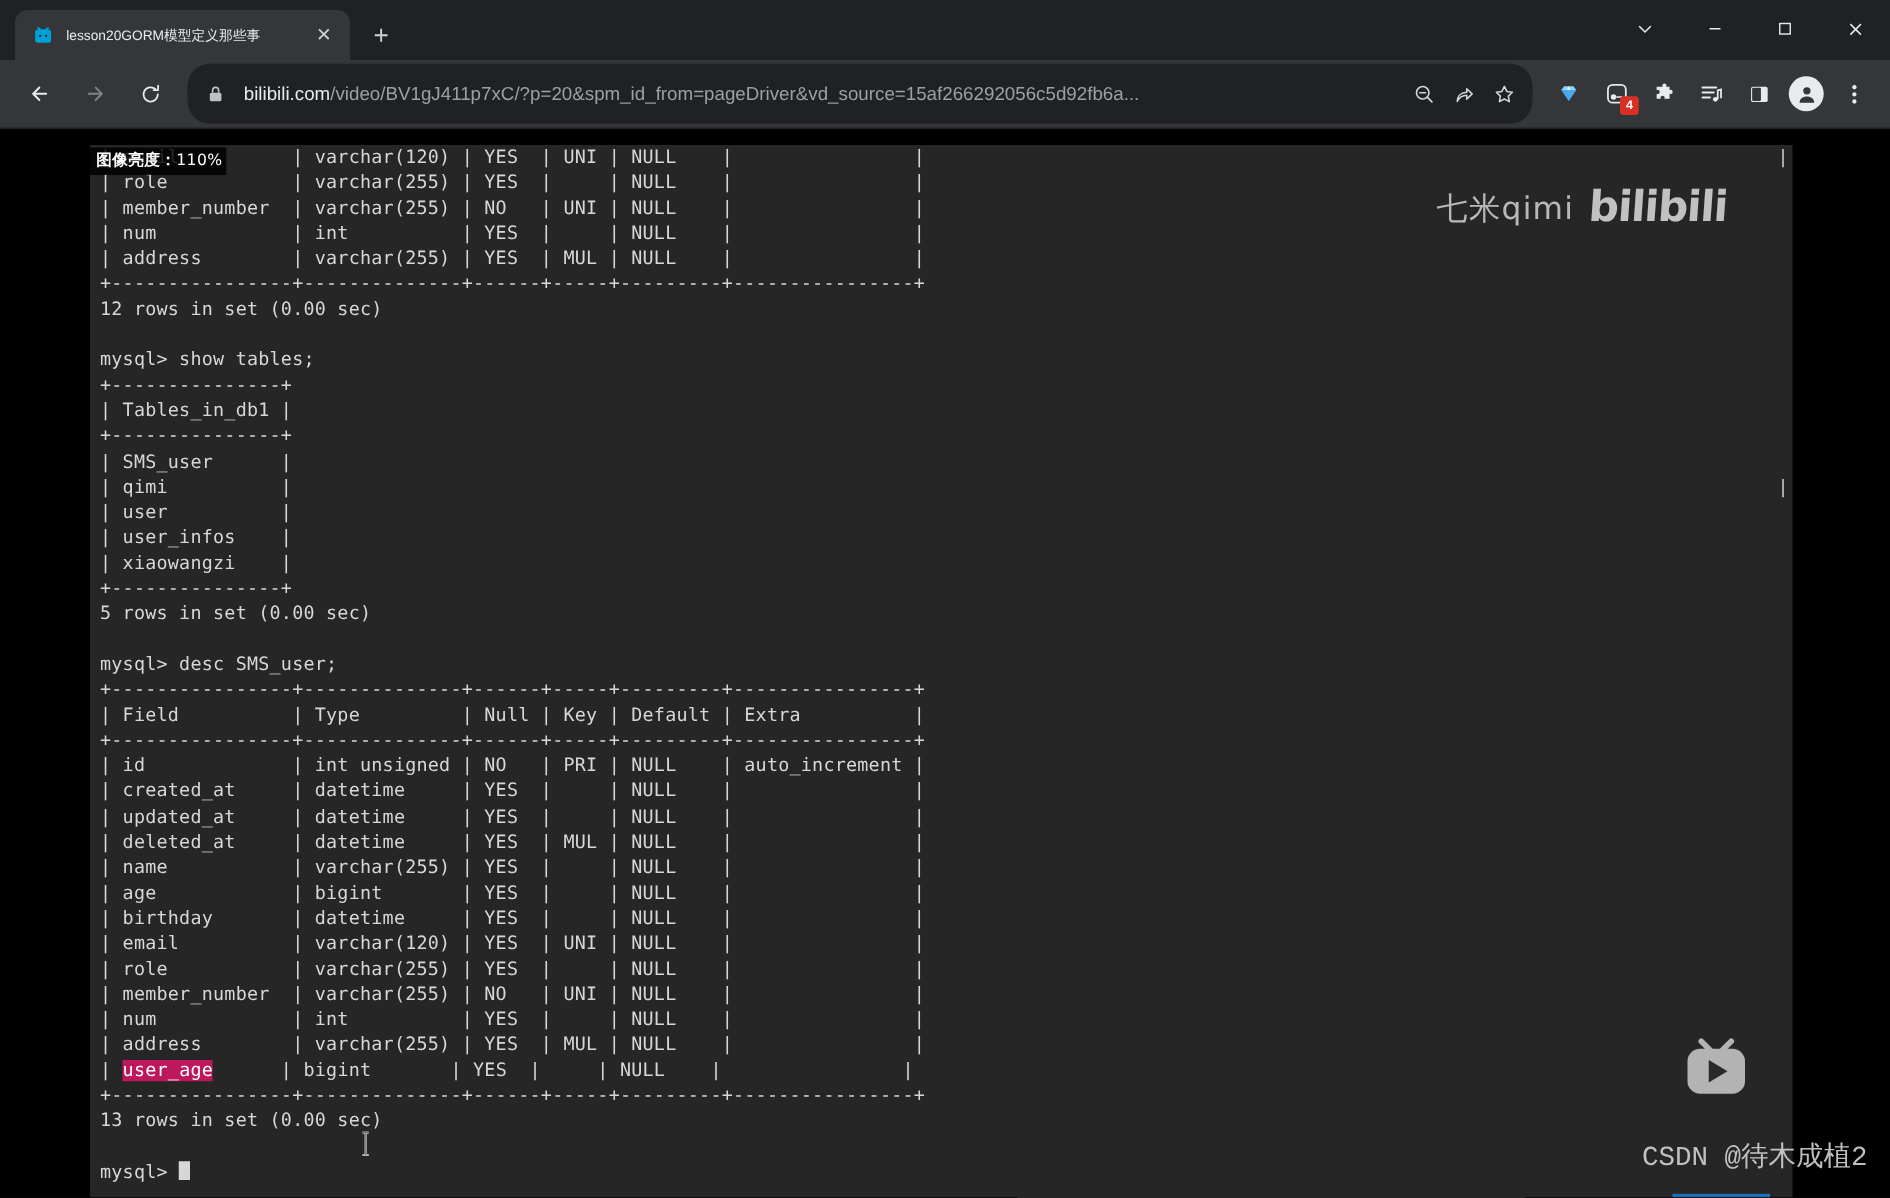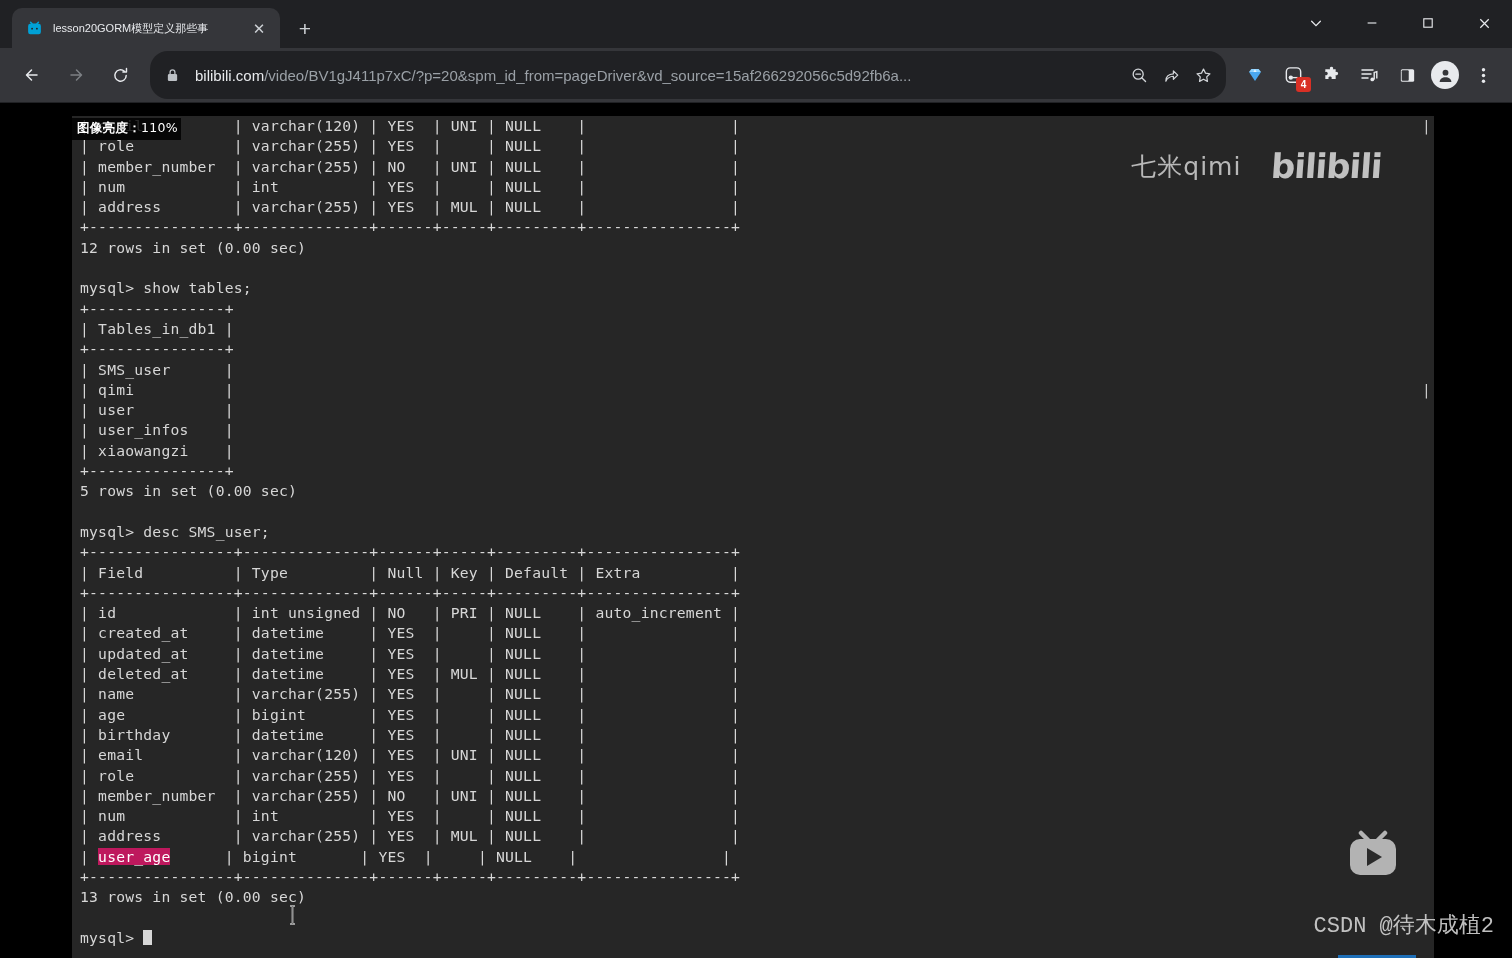--- a/index.html
+++ b/index.html
@@ -132,21 +132,21 @@
     background: rgba(0,0,0,0.82); color: #fff;
     font-size: 12.5px; padding: 2px 3px 3px 5px;
     font-family: "DejaVu Sans", sans-serif; white-space: nowrap;
     letter-spacing: .3px;
   }
   .brightness b { font-weight: bold; }
 
   
   .wm-top {
     position: absolute; right: 52px; top: 30px;
-    display: flex; align-items: center; gap: 30px;
+    display: flex; align-items: center; gap: 12px;
     color: #cfcfcf; opacity: .82;
   }
   .wm-qimi {
     font-size: 25px; font-family: "DejaVu Sans", sans-serif;
     letter-spacing: 1px; color: #d8d8d8;
   }
   .wm-bili {
     font-size: 34px; font-weight: bold; color: #e4e4e4;
     font-family: "DejaVu Sans", sans-serif;
     letter-spacing: -1px; transform: skewX(-4deg);

